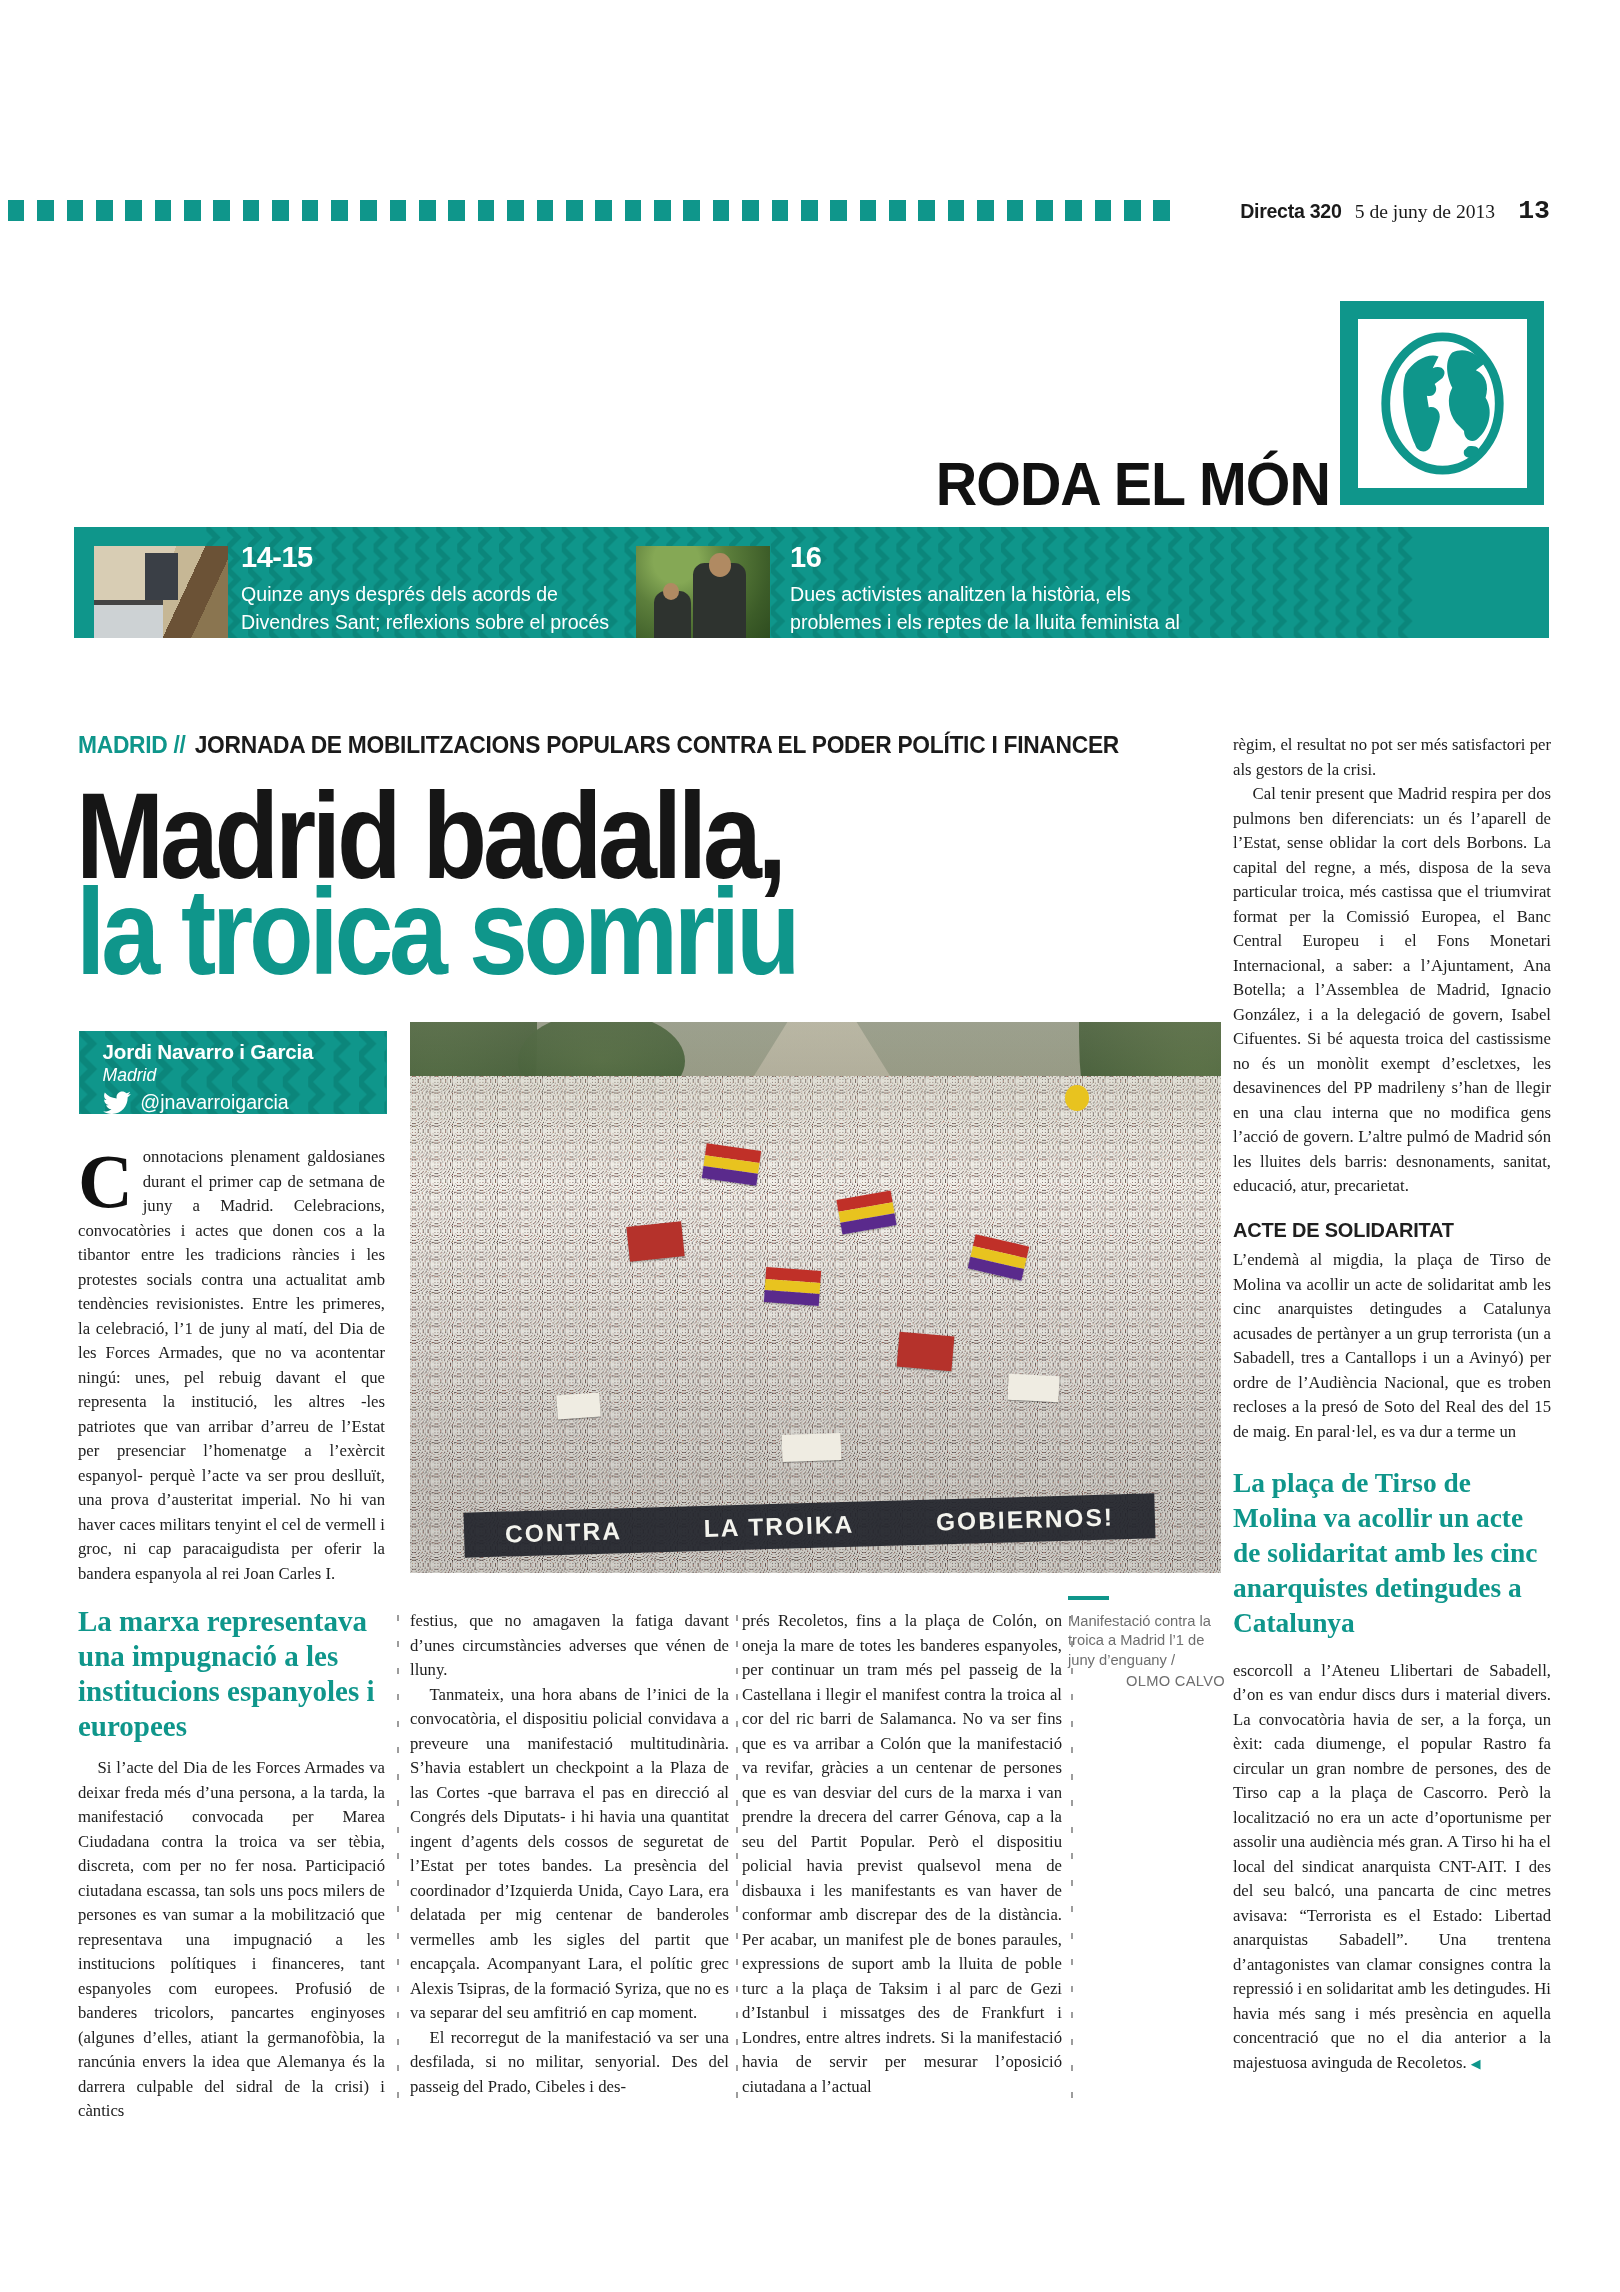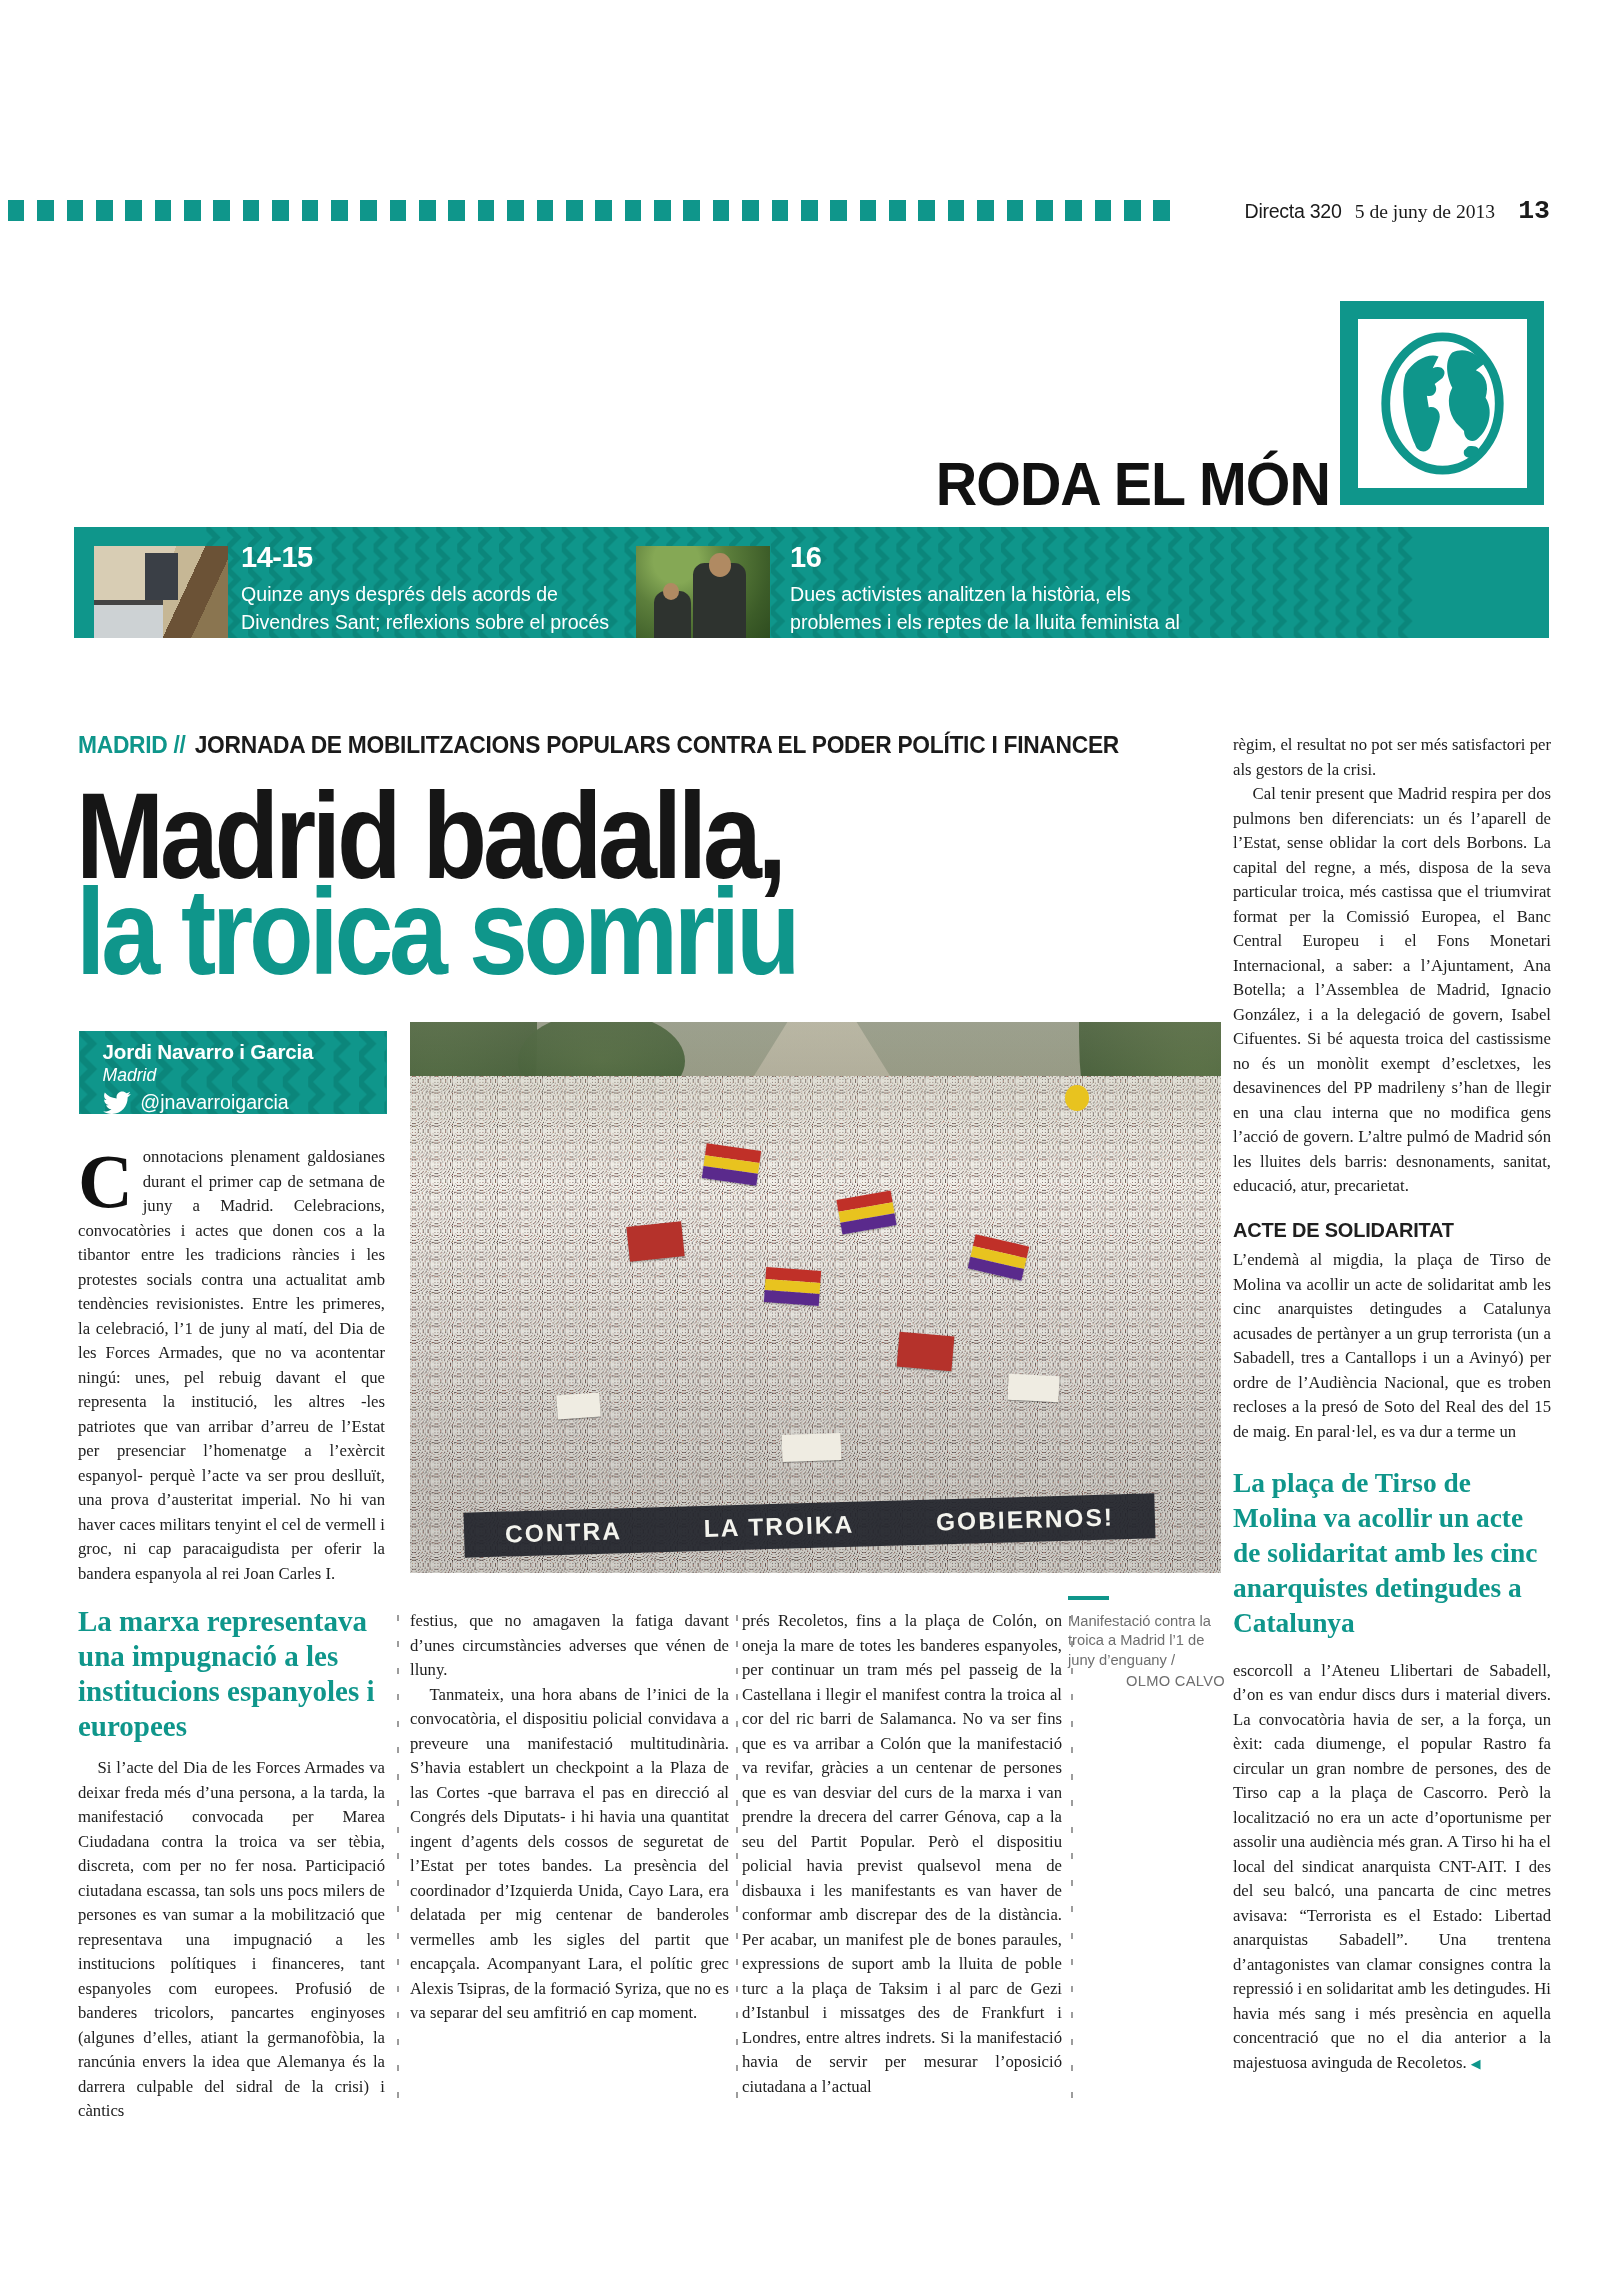--- a/index.html
+++ b/index.html
@@ -9,21 +9,21 @@
   }
   html,body{margin:0;padding:0;background:#e8e8e8;}
   .page{position:relative;width:1620px;height:2293px;background:#ffffff;margin:0 auto;
         font-family:"Liberation Sans",sans-serif;overflow:hidden;color:var(--ink);}
 
   
   .dashes{position:absolute;left:7.8px;top:200px;display:flex;gap:12.7px;}
   .dashes span{width:16.7px;height:20.6px;background:var(--teal);}
   .masthead{position:absolute;left:1078px;top:196px;width:472px;text-align:right;
             font-size:19.6px;white-space:nowrap;}
-  .masthead .issue{font-weight:normal;letter-spacing:-0.3px;margin-left:44px;}
+  .masthead .issue{font-weight:bold;letter-spacing:-0.3px;margin-left:44px;}
   .masthead .date{font-family:"Liberation Serif",serif;margin-left:7.8px;}
   .masthead .pnum{font-family:Liberation Mono, monospace;font-weight:bold;font-size:26.5px;margin-left:17.6px;}
 
   
   .section-title{position:absolute;left:0;top:449px;width:1330px;text-align:right;
                  font-size:61px;font-weight:bold;letter-spacing:-1px;color:#111;
                  transform:scaleX(.94);transform-origin:right;white-space:nowrap;}
   .globe-box{position:absolute;left:1340px;top:301px;width:204px;height:204px;
              background:var(--teal);display:flex;align-items:center;justify-content:center;}
   .globe-inner{width:169px;height:169px;background:#fff;display:flex;align-items:center;justify-content:center;}
@@ -301,20 +301,21 @@
 
   <div class="col col1">
     <p class="first">Connotacions plenament galdosianes durant el primer cap de setmana de juny a Madrid. Celebracions, convocatòries i actes que donen cos a la tibantor entre les tradicions ràncies i les protestes socials contra una actualitat amb tendències revisionistes. Entre les primeres, la celebració, l’1 de juny al matí, del Dia de les Forces Armades, que no va acontentar ningú: unes, pel rebuig davant el que representa la institució, les altres -les patriotes que van arribar d’arreu de l’Estat per presenciar l’homenatge a l’exèrcit espanyol- perquè l’acte va ser prou deslluït, una prova d’austeritat imperial. No hi van haver caces militars tenyint el cel de vermell i groc, ni cap paracaigudista per oferir la bandera espanyola al rei Joan Carles I.</p>
     <div class="subhead-serif">La marxa representava una impugnació a les institucions espanyoles i europees</div>
     <p class="ind">Si l’acte del Dia de les Forces Armades va deixar freda més d’una persona, a la tarda, la manifestació convocada per Marea Ciudadana contra la troica va ser tèbia, discreta, com per no fer nosa. Participació ciutadana escassa, tan sols uns pocs milers de persones es van sumar a la mobilització que representava una impugnació a les institucions polítiques i financeres, tant espanyoles com europees. Profusió de banderes tricolors, pancartes enginyoses (algunes d’elles, atiant la germanofòbia, la rancúnia envers la idea que Alemanya és la darrera culpable del sidral de la crisi) i càntics</p>
   </div>
 
   <div class="col col2">
     <p>festius, que no amagaven la fatiga davant d’unes circumstàncies adverses que vénen de lluny.</p>
     <p class="ind">Tanmateix, una hora abans de l’inici de la convocatòria, el dispositiu policial convidava a preveure una manifestació multitudinària. S’havia establert un checkpoint a la Plaza de las Cortes -que barrava el pas en direcció al Congrés dels Diputats- i hi havia una quantitat ingent d’agents dels cossos de seguretat de l’Estat per totes bandes. La presència del coordinador d’Izquierda Unida, Cayo Lara, era delatada per mig centenar de banderoles vermelles amb les sigles del partit que encapçala. Acompanyant Lara, el polític grec Alexis Tsipras, de la formació Syriza, que no es va separar del seu amfitrió en cap moment.</p>
+    <p class="ind">El recorregut de la manifestació va ser una desfilada, si no militar, senyorial. Des del passeig del Prado, Cibeles i des-</p>
   </div>
 
   <div class="col col3">
     <p>prés Recoletos, fins a la plaça de Colón, on oneja la mare de totes les banderes espanyoles, per continuar un tram més pel passeig de la Castellana i llegir el manifest contra la troica al cor del ric barri de Salamanca. No va ser fins que es va arribar a Colón que la manifestació va revifar, gràcies a un centenar de persones que es van desviar del curs de la marxa i van prendre la drecera del carrer Génova, cap a la seu del Partit Popular. Però el dispositiu policial havia previst qualsevol mena de disbauxa i les manifestants es van haver de conformar amb discrepar des de la distància. Per acabar, un manifest ple de bones paraules, expressions de suport amb la lluita de poble turc a la plaça de Taksim i al parc de Gezi d’Istanbul i missatges des de Frankfurt i Londres, entre altres indrets. Si la manifestació havia de servir per mesurar l’oposició ciutadana a l’actual</p>
   </div>
 
   <div class="col col4">
     <p>règim, el resultat no pot ser més satisfactori per als gestors de la crisi.</p>
     <p class="ind">Cal tenir present que Madrid respira per dos pulmons ben diferenciats: un és l’aparell de l’Estat, sense oblidar la cort dels Borbons. La capital del regne, a més, disposa de la seva particular troica, més castissa que el triumvirat format per la Comissió Europea, el Banc Central Europeu i el Fons Monetari Internacional, a saber: a l’Ajuntament, Ana Botella; a l’Assemblea de Madrid, Ignacio González, i a la delegació de govern, Isabel Cifuentes. Si bé aquesta troica del castissisme no és un monòlit exempt d’escletxes, les desavinences del PP madrileny s’han de llegir en una clau interna que no modifica gens l’acció de govern. L’altre pulmó de Madrid són les lluites dels barris: desnonaments, sanitat, educació, atur, precarietat.</p>
     <div class="acte-head">ACTE DE SOLIDARITAT</div>

